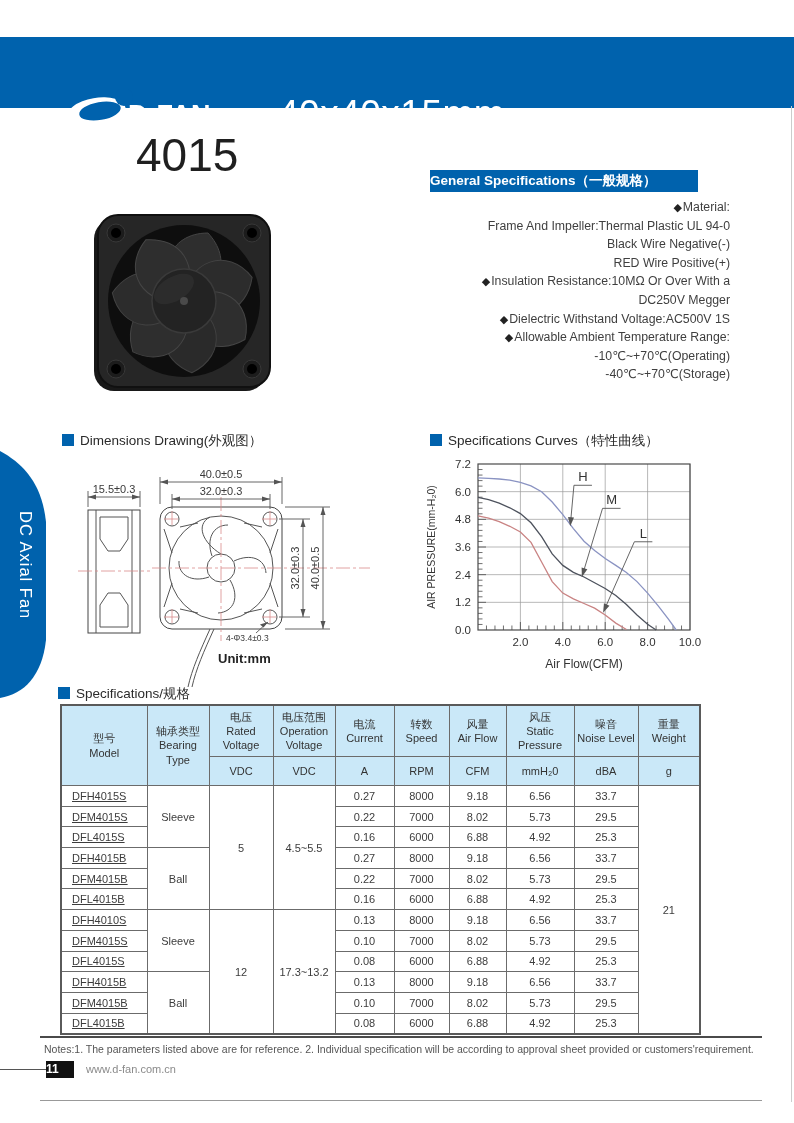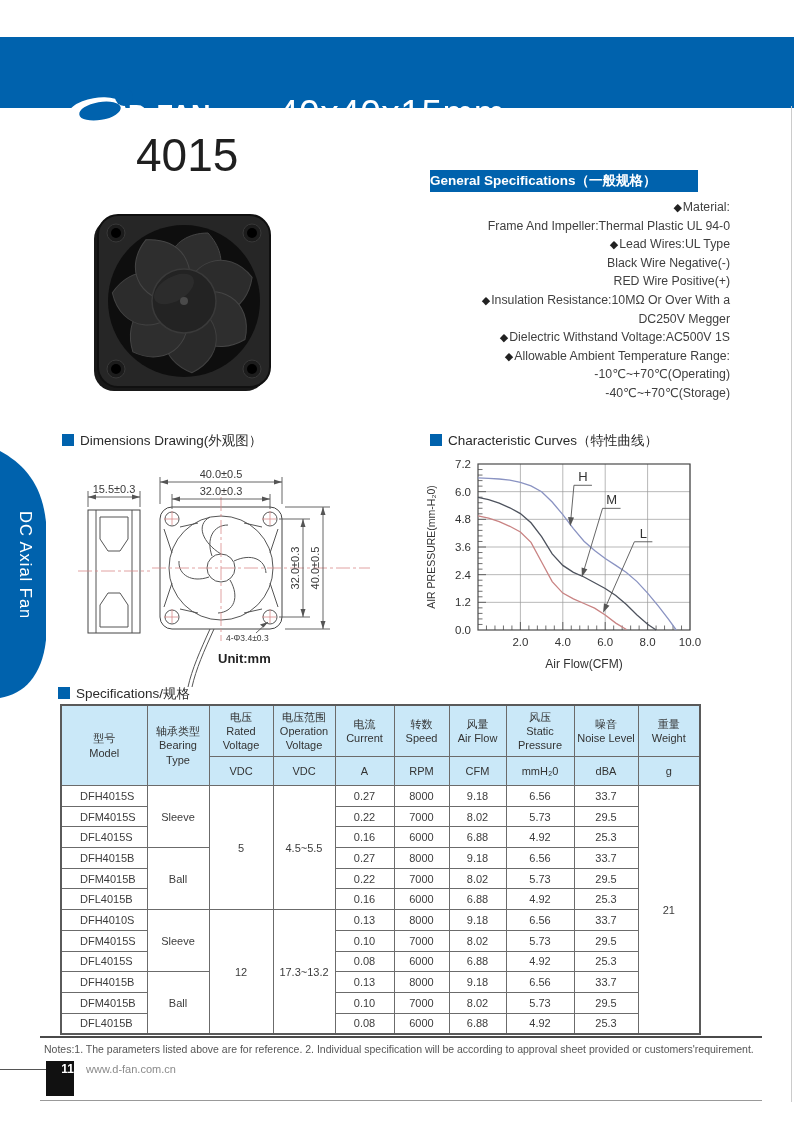--- a/index.html
+++ b/index.html
@@ -30,28 +30,28 @@
                  font-size:16.5px;letter-spacing:1px;writing-mode:vertical-rl;text-align:center;}
   
   .dim-svg{position:absolute;left:60px;top:455px;}
   .chart-svg{position:absolute;left:420px;top:452px;}
   
   .spec-table-wrap{position:absolute;left:60px;top:704px;}
   table.spec{border-collapse:collapse;table-layout:fixed;width:639px;border:2px solid #5a5a5a;}
   table.spec th,table.spec td{border:1px solid #6b6b6b;text-align:center;padding:0;overflow:hidden;}
   table.spec th{background:#cae8f8;font-weight:normal;font-size:11px;color:#333;line-height:1.3;}
   table.spec td{font-size:11px;color:#3c3c3c;height:19.7px;}
-  table.spec td.model-cell{text-align:left;padding-left:18px;}
+  table.spec td.model-cell{text-align:left;padding-left:10px;text-decoration:underline;}
   tr.hdr1 th{height:50px;} tr.hdr2 th{height:28px;}
   
   .notes-sep{position:absolute;left:40px;top:1036px;width:722px;height:2px;background:#4a4a4a;}
   .notes-text{position:absolute;left:44px;top:1043px;width:730px;font-size:10.5px;color:#555;}
   .pageno-line{position:absolute;left:0;top:1069px;width:46px;height:1px;background:#555;}
-  .pageno-box{position:absolute;left:46px;top:1061px;width:28px;height:35px;background:#111;color:#fff;
-              font-size:12px;font-weight:bold;text-align:right;line-height:17px;}
+  .pageno-box{position:absolute;left:46px;top:1061px;width:28px;height:17px;background:#111;color:#fff;
+              font-size:12px;font-weight:bold;text-align:left;line-height:17px;}
   .site-url{position:absolute;left:86px;top:1063px;font-size:11px;color:#8a8a8a;}
   .bottom-line{position:absolute;left:40px;top:1100px;width:722px;height:1px;background:#999;}
 </style>
 </head>
 <body>
 
 <div class="page">
 
   <div class="header-bar">
     <svg class="logo" width="200" height="48" viewBox="0 0 200 48">
@@ -93,36 +93,35 @@
         <circle cx="24" cy="164" r="5" fill="#000"></circle>
       <circle cx="160" cy="164" r="9" fill="#1c1c1c" stroke="#383838"></circle>
         <circle cx="160" cy="164" r="5" fill="#000"></circle>
     </g>
   </svg>
 
   <div class="gs-bar">General Specifications（一般规格）</div>
   <div class="gs-list" id="gs-list">
       <div class="gs-line"><span class="bullet">◆</span>Material:</div>
       <div class="gs-line indent">Frame And Impeller:Thermal Plastic UL 94-0</div>
-      <div class="gs-line"><span class="bullet">◆</span>Lead Wires:UL Type</div>
       <div class="gs-line indent">Black Wire Negative(-)</div>
       <div class="gs-line indent">RED Wire Positive(+)</div>
       <div class="gs-line"><span class="bullet">◆</span>Insulation Resistance:10MΩ Or Over With a</div>
       <div class="gs-line indent">DC250V Megger</div>
       <div class="gs-line"><span class="bullet">◆</span>Dielectric Withstand Voltage:AC500V 1S</div>
       <div class="gs-line"><span class="bullet">◆</span>Allowable Ambient Temperature Range:</div>
       <div class="gs-line indent">-10℃~+70℃(Operating)</div>
       <div class="gs-line indent">-40℃~+70℃(Storage)</div>
     </div>
 
   <div class="sec-title" style="left:62px;top:432px;">
     <span class="sec-sq"></span><span>Dimensions Drawing(外观图）</span>
   </div>
   <div class="sec-title" style="left:430px;top:432px;">
-    <span class="sec-sq"></span><span>Characteristic Curves（特性曲线）</span>
+    <span class="sec-sq"></span><span>Specifications Curves（特性曲线）</span>
   </div>
   <div class="sec-title" style="left:58px;top:685px;">
     <span class="sec-sq"></span><span>Specifications/规格</span>
   </div>
 
   <svg class="side-tab" width="46" height="252" viewBox="0 0 46 252">
     <path d="M0,3 C24,16 42,36 46,74 L46,192 C42,228 24,246 0,250 Z" fill="#0062ad"></path>
   </svg>
   <div class="side-tab-text">DC Axial Fan</div>
 

